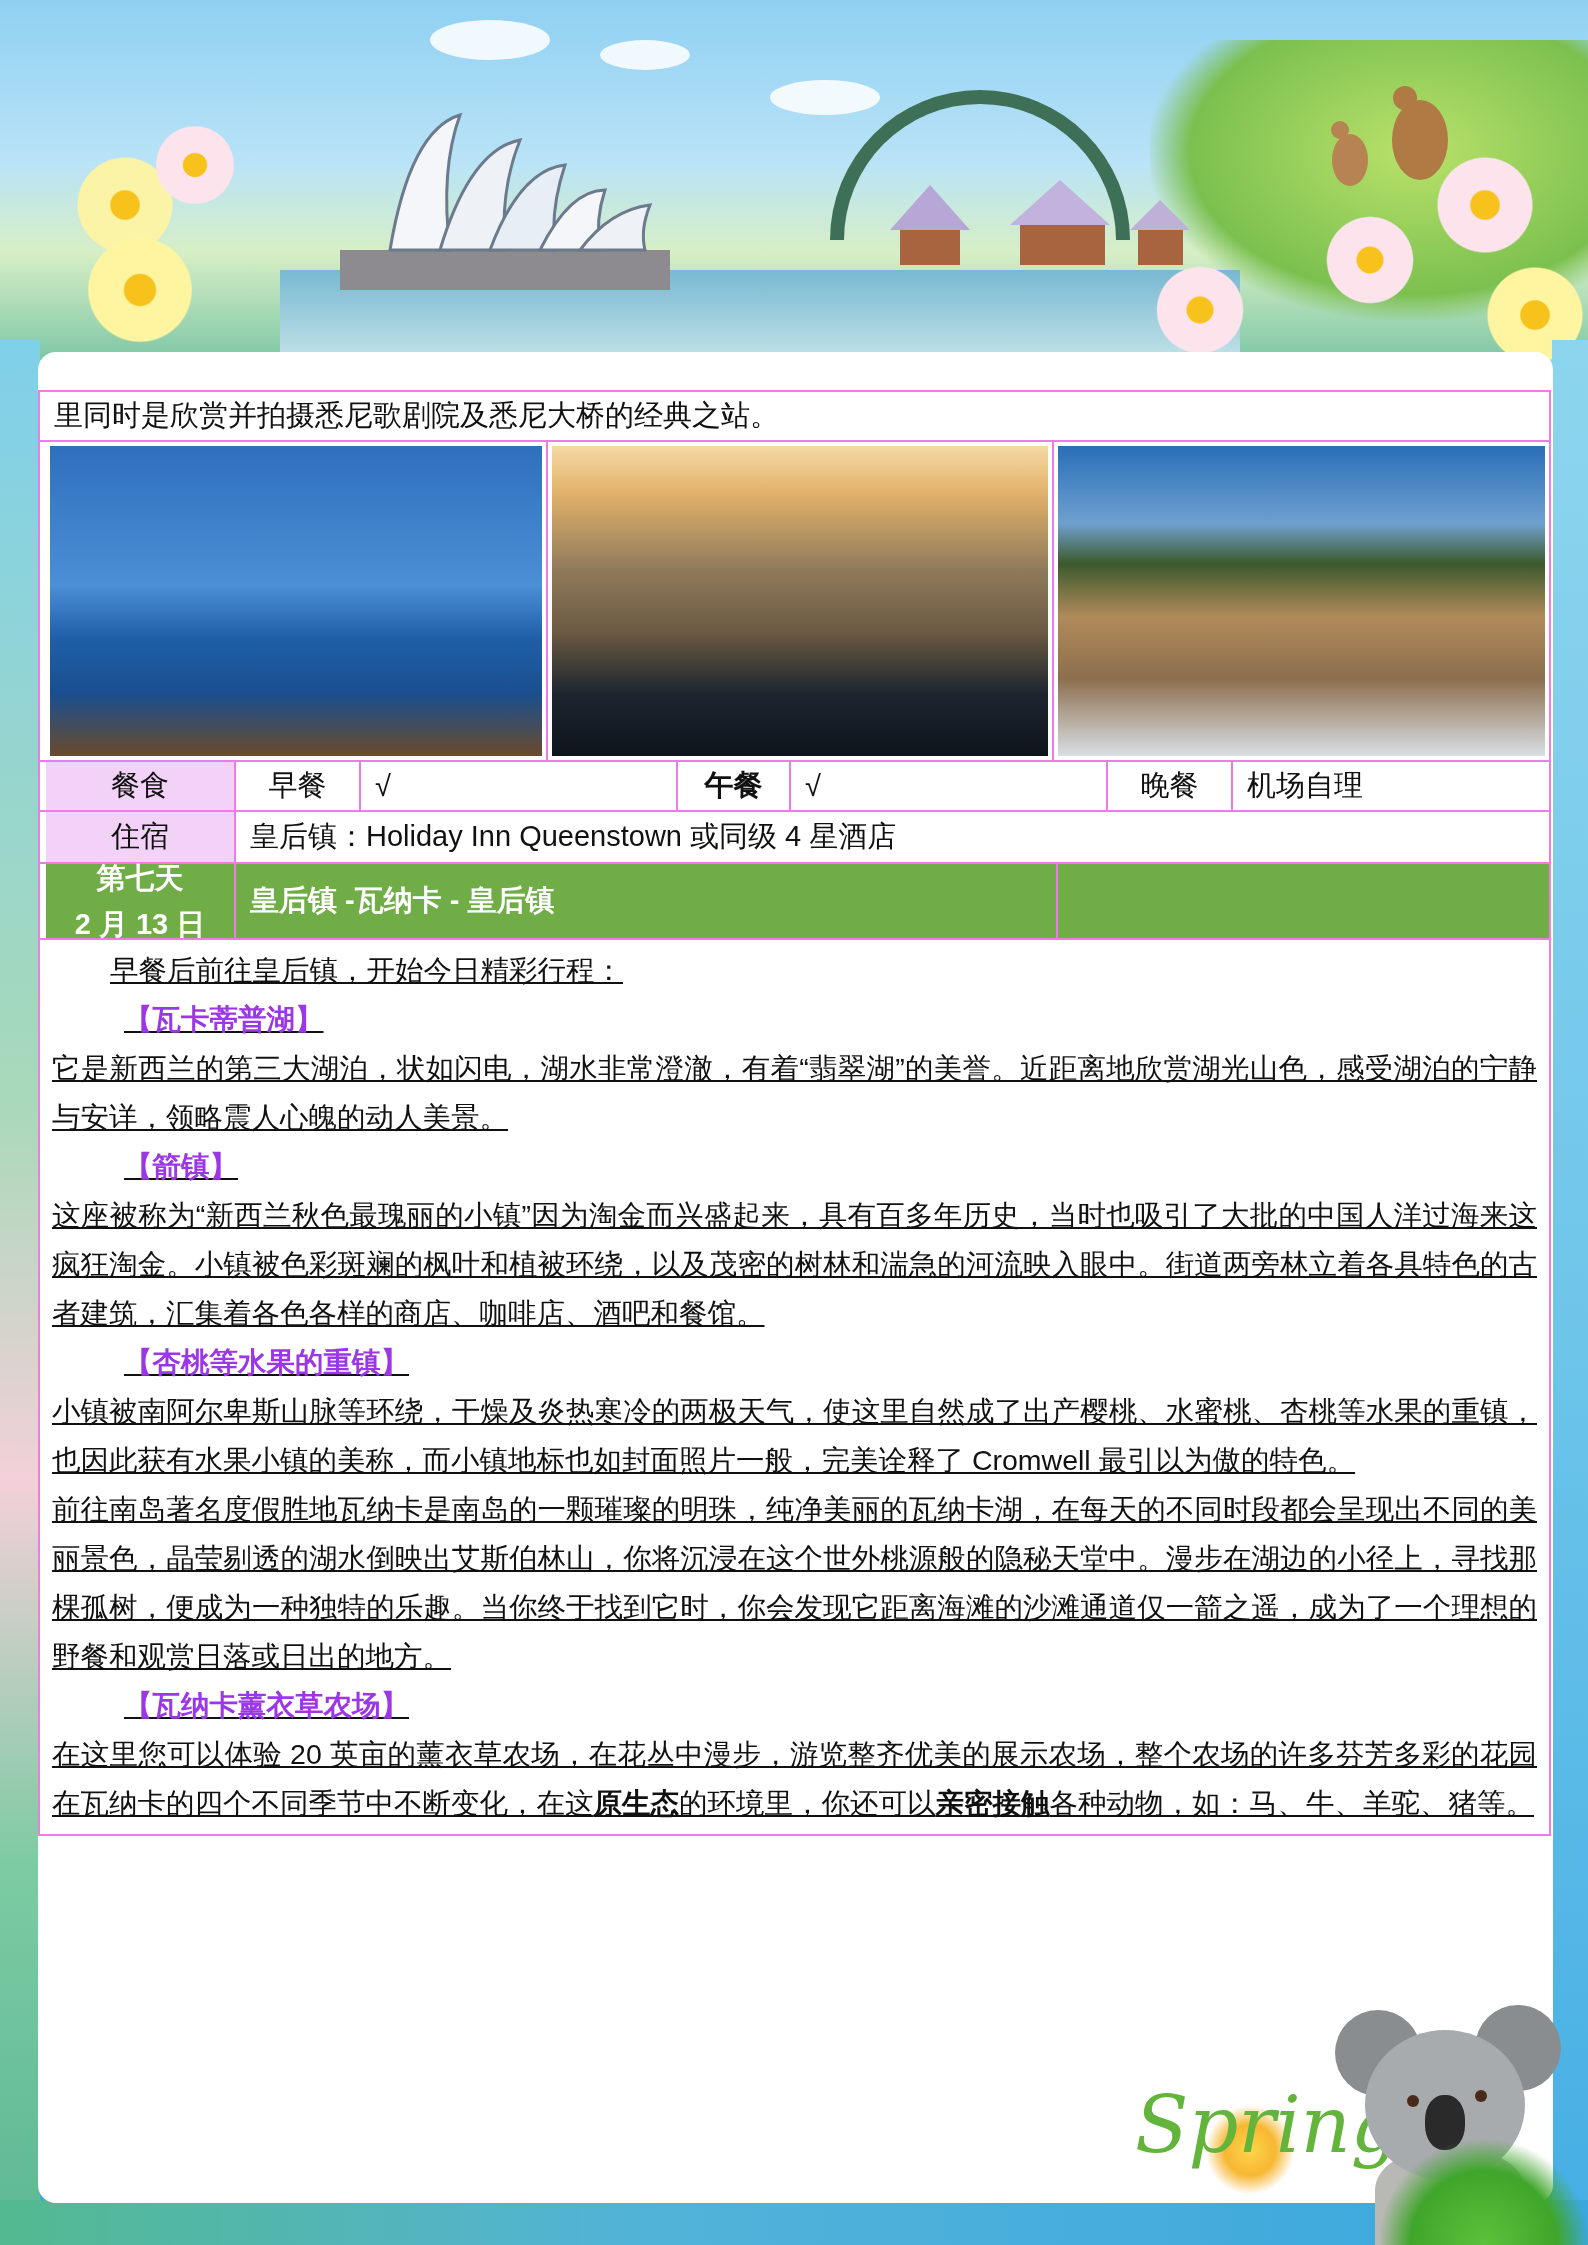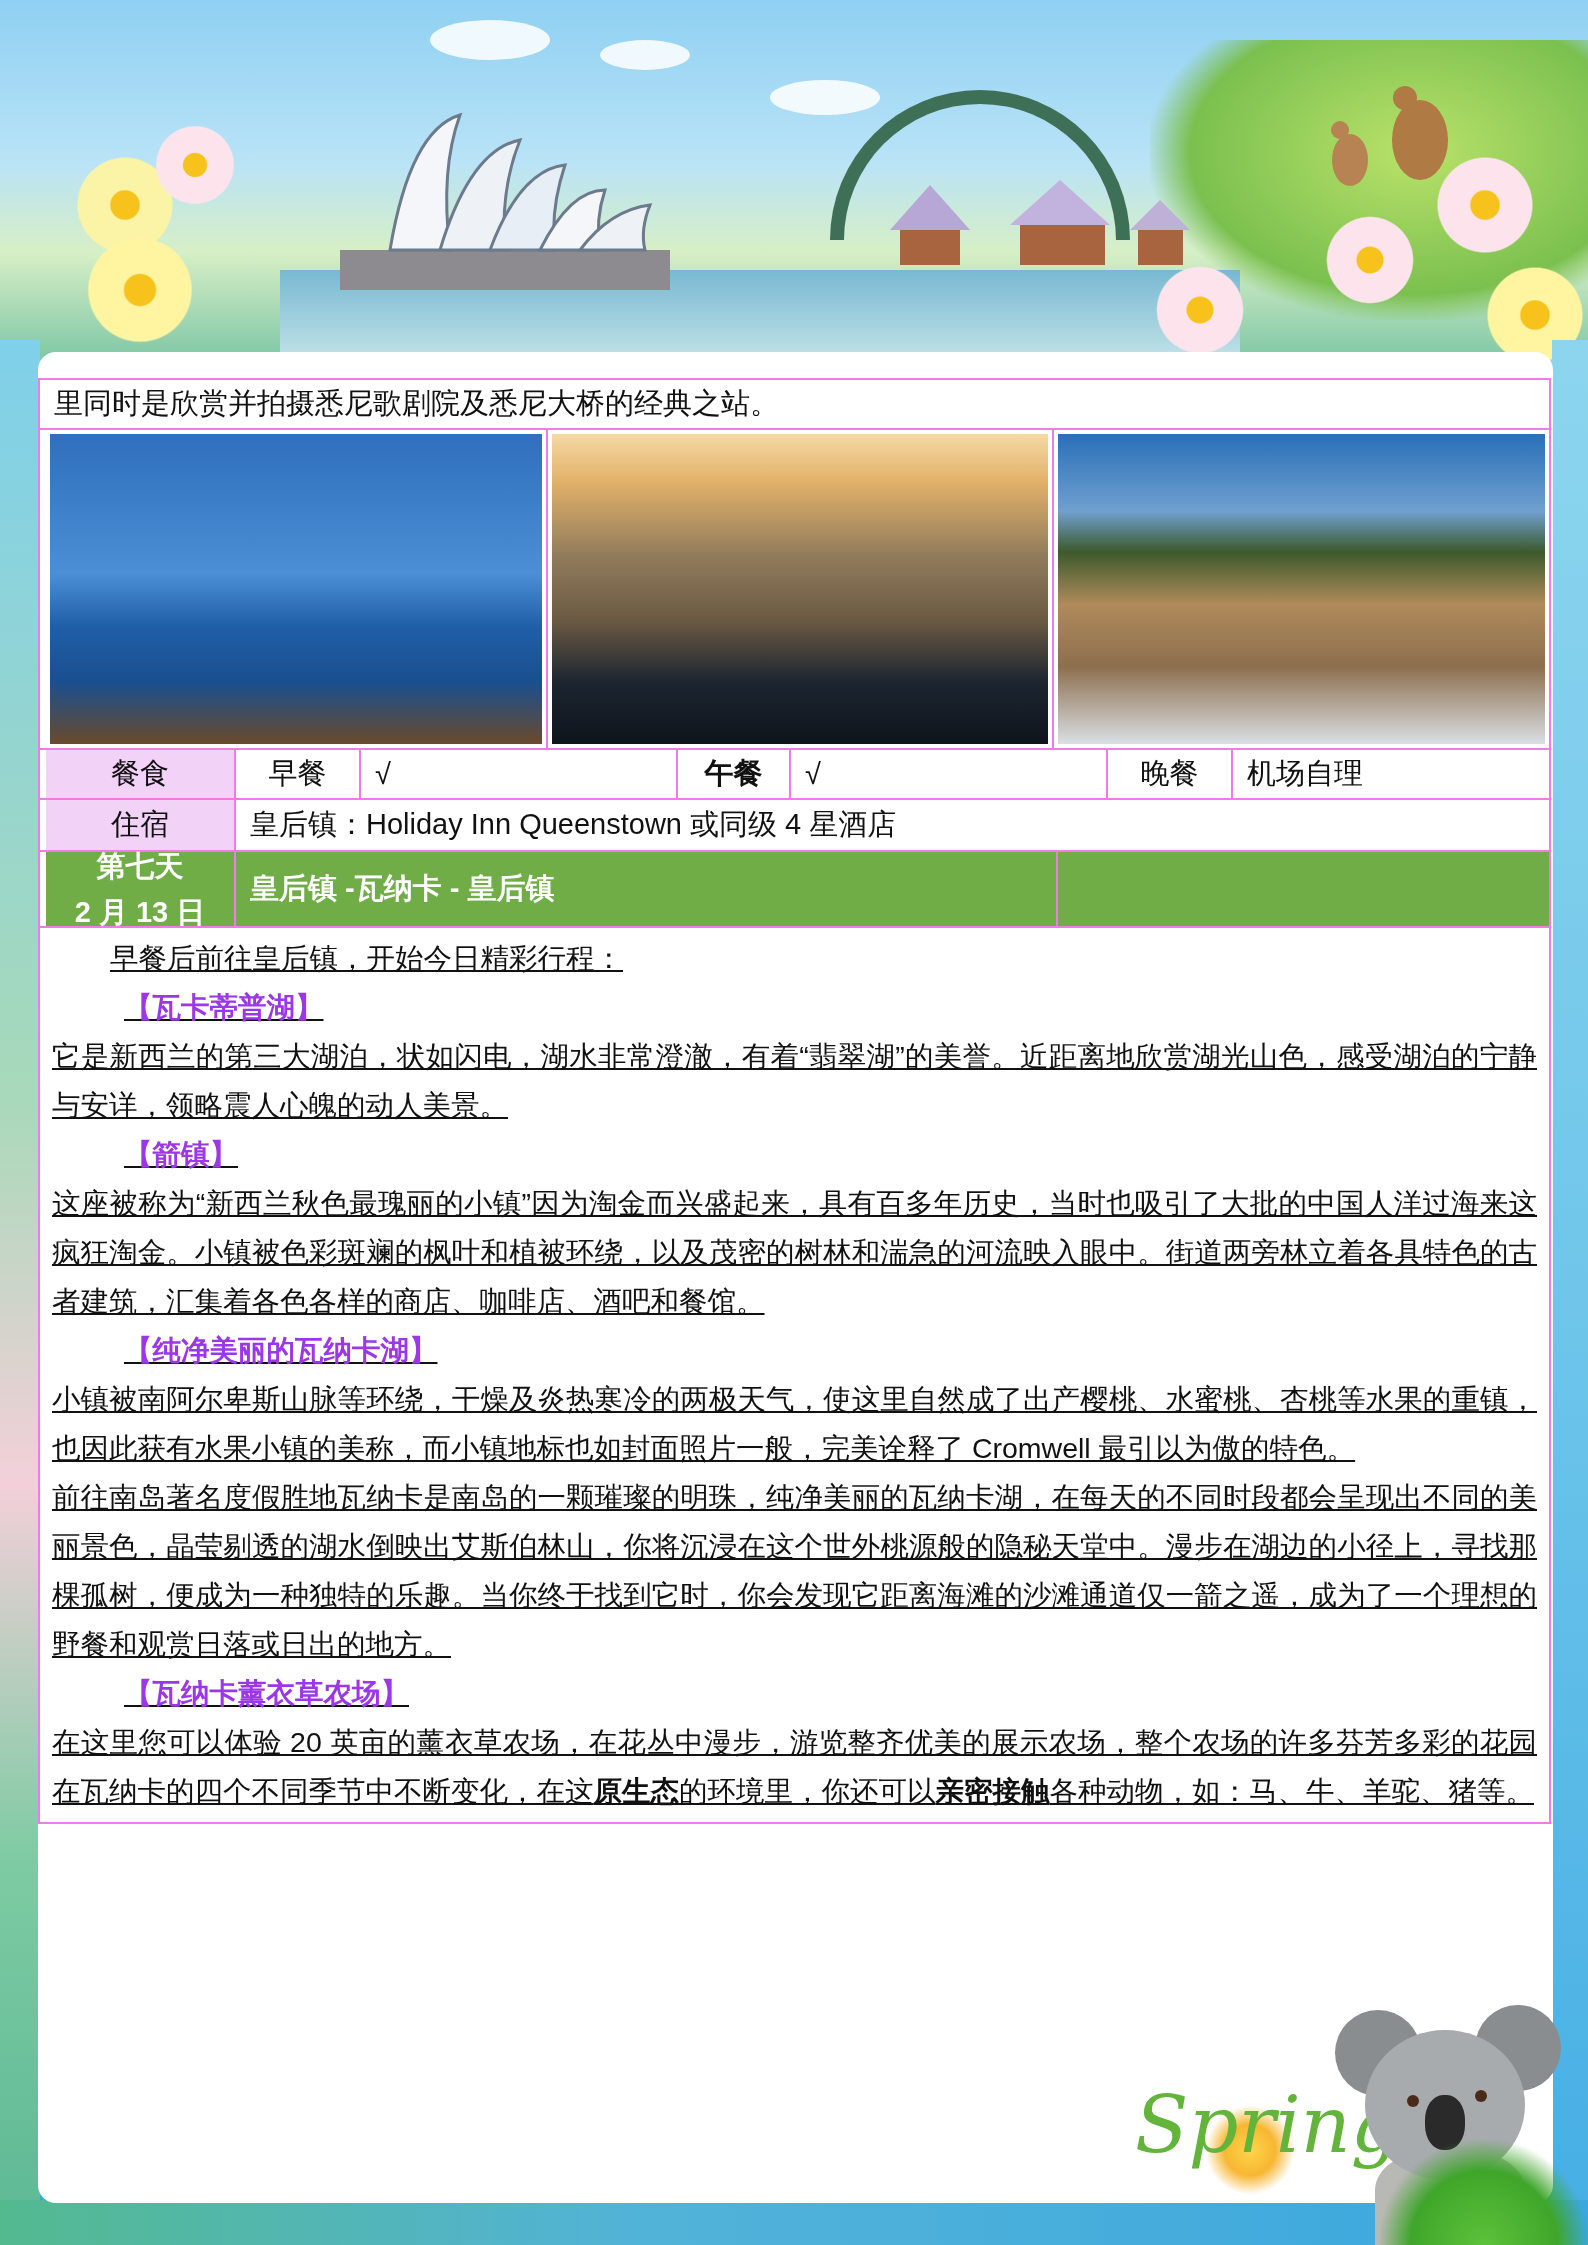--- a/index.html
+++ b/index.html
@@ -11,21 +11,21 @@
   .sky-cloud{position:absolute;background:#fff;border-radius:50%;opacity:.85;}
   .opera{position:absolute;left:330px;top:110px;width:360px;height:180px;}
   .bridge{position:absolute;left:830px;top:90px;width:300px;height:150px;border:14px solid #3e6f57;border-bottom:none;border-radius:150px 150px 0 0;box-sizing:border-box;}
   .water{position:absolute;left:280px;top:270px;width:960px;height:90px;background:linear-gradient(180deg,#6fb3d4,#c9e6ef);opacity:.9;}
   .hill{position:absolute;left:1150px;top:40px;width:440px;height:280px;background:radial-gradient(ellipse at 60% 40%,#b9e26a,#7bc04f 60%,transparent 72%);}
   .flower{position:absolute;border-radius:50%;}
   .left-strip{position:absolute;left:0;top:340px;width:40px;height:1905px;background:linear-gradient(180deg,#7fd0ea,#a8d9b9 40%,#f3d0d9 60%,#7dcba3 80%,#5cb894);}
   .right-strip{position:absolute;right:0;top:340px;width:36px;height:1905px;background:linear-gradient(180deg,#8dd5ee,#6fc6ea 50%,#45aee4);}
   .bottom-strip{position:absolute;left:0;top:2200px;width:1588px;height:45px;background:linear-gradient(90deg,#53b98f,#52b3d8 40%,#3ba7df);}
   .panel{position:absolute;left:38px;top:352px;width:1515px;height:1851px;background:#fff;border-radius:18px;}
-  .tbl{position:absolute;left:38px;top:378px;width:1513px;}
+  .tbl{position:absolute;left:38px;top:390px;width:1513px;}
   .row{position:relative;display:flex;border-left:2px solid #ee7be8;border-right:2px solid #ee7be8;border-top:2px solid #ee7be8;box-sizing:border-box;padding-left:6px;}
   .cell{box-sizing:border-box;border-right:2px solid #ee7be8;display:flex;align-items:center;font-size:29px;}
   .cell:last-child{border-right:none;}
   .intro{height:50px;padding-left:14px;font-size:29px;display:flex;align-items:center;}
   .photos{height:320px;}
   .photo{height:100%;box-sizing:border-box;border-right:2px solid #ee7be8;padding:4px;}
   .photo:last-child{border-right:none;}
   .ph{width:100%;height:100%;}
   .ph1{background:linear-gradient(180deg,#2f6fbd 0%,#4c8fd5 45%,#1f5fa8 62%,#1a4f8f 80%,#6a4a2b 100%);position:relative;}
   .ph2{background:linear-gradient(180deg,#f5d9a4 0%,#e3b26a 15%,#8f7a5b 40%,#6c5a43 60%,#1c2530 80%,#0e141c 100%);}
@@ -135,21 +135,21 @@
 
   <div class="body">
     <p class="indent" style="padding-left:58px;">早餐后前往皇后镇，开始今日精彩行程：</p>
 
     <p class="sec-title">【瓦卡蒂普湖】</p>
     <p>它是新西兰的第三大湖泊，状如闪电，湖水非常澄澈，有着“翡翠湖”的美誉。近距离地欣赏湖光山色，感受湖泊的宁静与安详，领略震人心魄的动人美景。</p>
 
     <p class="sec-title">【箭镇】</p>
     <p>这座被称为“新西兰秋色最瑰丽的小镇”因为淘金而兴盛起来，具有百多年历史，当时也吸引了大批的中国人洋过海来这疯狂淘金。小镇被色彩斑斓的枫叶和植被环绕，以及茂密的树林和湍急的河流映入眼中。街道两旁林立着各具特色的古者建筑，汇集着各色各样的商店、咖啡店、酒吧和餐馆。</p>
 
-    <p class="sec-title">【纯净美丽的瓦纳卡湖】</p>
+    <p class="sec-title">【杏桃等水果的重镇】</p>
     <p>小镇被南阿尔卑斯山脉等环绕，干燥及炎热寒冷的两极天气，使这里自然成了出产樱桃、水蜜桃、杏桃等水果的重镇，也因此获有水果小镇的美称，而小镇地标也如封面照片一般，完美诠释了 Cromwell 最引以为傲的特色。</p>
 
     <p>前往南岛著名度假胜地瓦纳卡是南岛的一颗璀璨的明珠，纯净美丽的瓦纳卡湖，在每天的不同时段都会呈现出不同的美丽景色，晶莹剔透的湖水倒映出艾斯伯林山，你将沉浸在这个世外桃源般的隐秘天堂中。漫步在湖边的小径上，寻找那棵孤树，便成为一种独特的乐趣。当你终于找到它时，你会发现它距离海滩的沙滩通道仅一箭之遥，成为了一个理想的野餐和观赏日落或日出的地方。</p>
 
     <p class="sec-title">【瓦纳卡薰衣草农场】</p>
     <p><span> 在这里您可以体验 20 英亩的薰衣草农场，在花丛中漫步，游览整齐优美的展示农场，整个农场的许多芬芳多彩的花园在瓦纳卡的四个不同季节中不断变化，在这</span><b>原生态</b><span>的环境里，你还可以</span><b>亲密接触</b><span>各种动物，如：马、牛、羊驼、猪等。</span></p>
   </div>
 </div>
 
 <div class="flower-y"></div>

